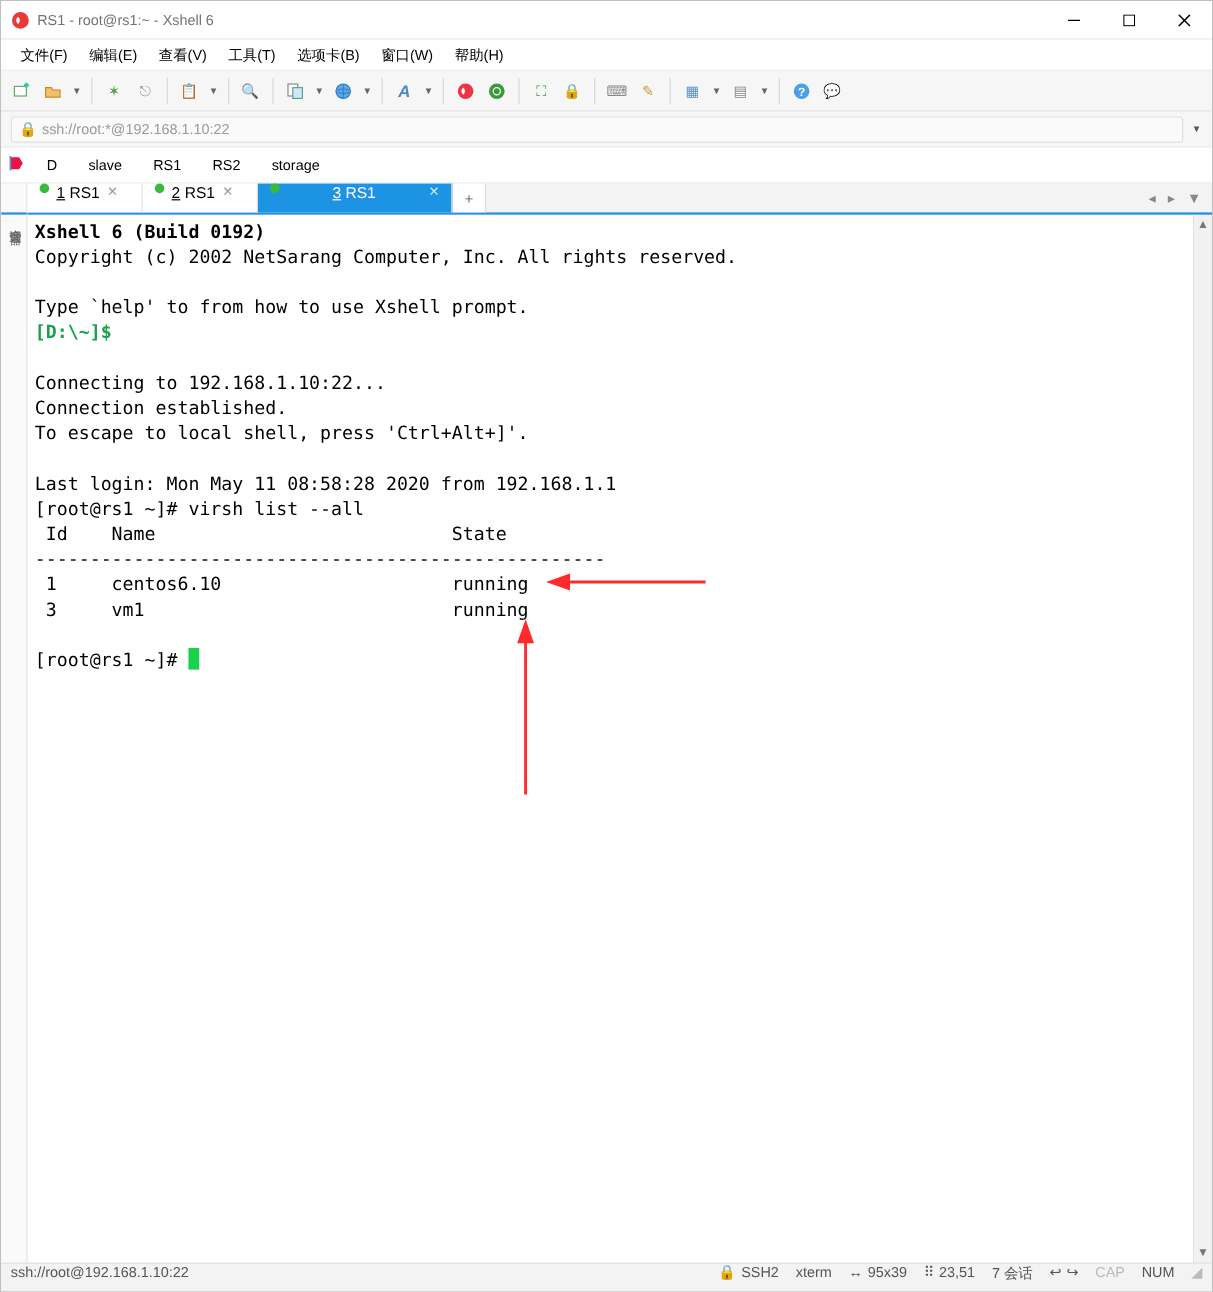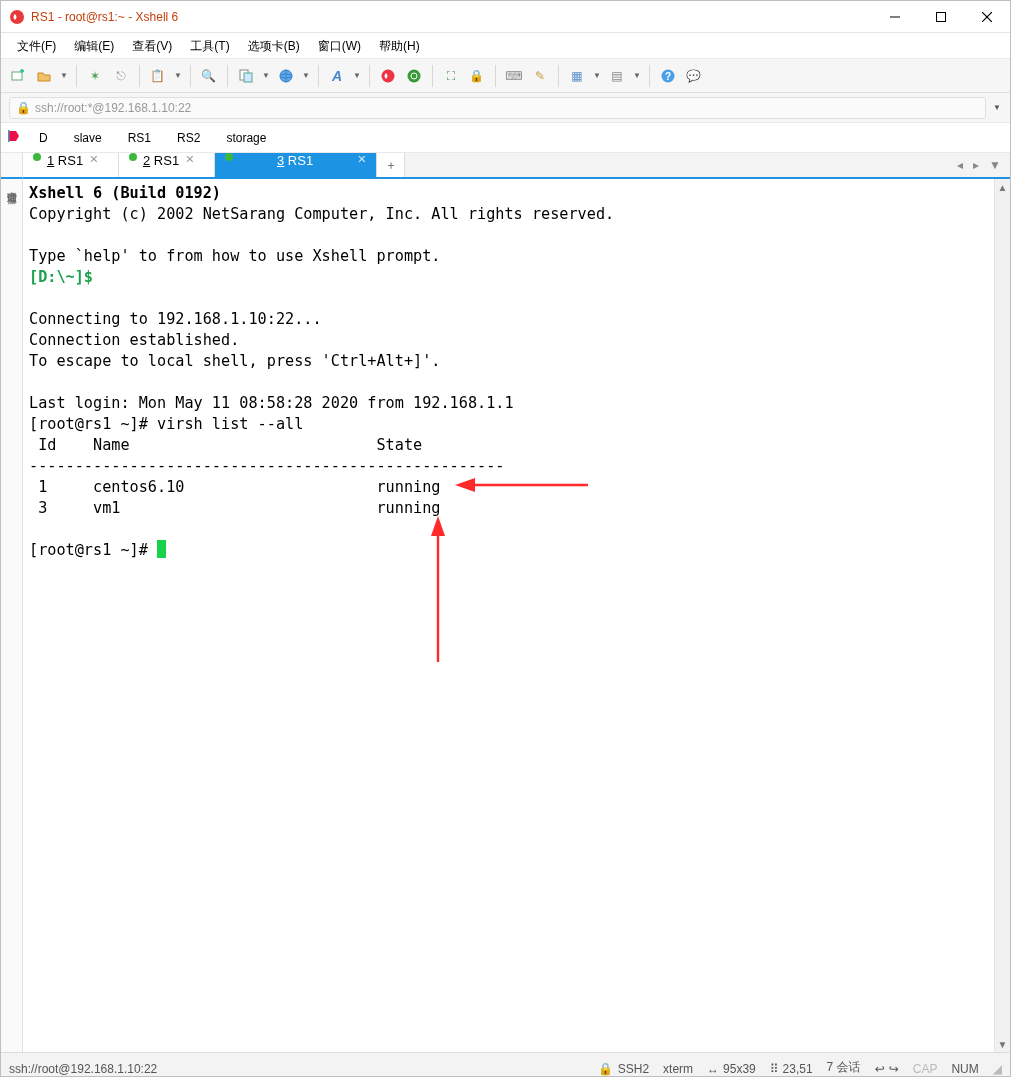--- a/index.html
+++ b/index.html
@@ -1,21 +1,21 @@
 <!DOCTYPE html>
 <html><head>
 <meta charset="utf-8">
 <style>
   * { box-sizing: border-box; }
   html, body { margin:0; padding:0; width:1011px; height:1077px; font-family:"Microsoft YaHei","Segoe UI",Tahoma,sans-serif; font-size:12px; color:#000; background:#fff; overflow:hidden;}
   .window { width:1011px; height:1077px; border:1px solid #bfbfbf; display:flex; flex-direction:column; background:#fff;}
   
   .titlebar { height:32px; display:flex; align-items:center; padding:0 0 0 8px; background:#fff; border-bottom:1px solid #e5e5e5;}
   .titlebar .app-icon svg { width:16px; height:16px; display:block;}
-  .titlebar .title { margin-left:6px; font-size:12px; color:#c2410c;}
+  .titlebar .title { margin-left:6px; font-size:12px; color:#737373;}
   .titlebar .spacer { flex:1;}
   .winbtn { width:46px; height:32px; display:flex; align-items:center; justify-content:center; color:#000;}
   
   .menubar { height:26px; display:flex; align-items:flex-end; padding:0 8px; gap:2px; background:#fff; border-bottom:1px solid #ececec;}
   .menu-item { padding:3px 8px; }
   
   .toolbar { height:34px; display:flex; align-items:center; padding:0 6px; gap:4px; background:#f6f6f6; border-bottom:1px solid #e0e0e0;}
   .tbtn { width:22px; height:22px; display:flex; align-items:center; justify-content:center; border-radius:2px; position:relative;}
   .tsep { width:1px; height:22px; background:#d8d8d8; margin:0 3px;}
   .dd { width:10px; display:flex; align-items:center; justify-content:center; color:#666; font-size:8px;}
@@ -49,21 +49,21 @@
   .term .local { color:#19a24b; font-weight:bold;}
   .scrollbar { width:16px; background:#f1f1f1; display:flex; flex-direction:column; align-items:center; border-left:1px solid #e3e3e3;}
   .sb-btn { width:16px; height:16px; display:flex; align-items:center; justify-content:center; color:#777; font-size:10px;}
   .sb-track { flex:1;}
   .cursor { display:inline-block; width:9px; height:18px; background:#19d24b; vertical-align:-3px;}
   
   .arrow-annot { position:absolute; pointer-events:none;}
   .arrow-annot line, .arrow-annot path { stroke:#ff2a2a; stroke-width:2.4; fill:none;}
   .arrow-annot polygon { fill:#ff2a2a;}
   
-  .statusbar { height:24px; display:flex; align-items:flex-end; padding:0 8px; background:#f3f3f3; border-top:1px solid #dcdcdc; font-size:12px; color:#555; gap:14px;}
+  .statusbar { height:24px; display:flex; align-items:flex-start; padding:0 8px; background:#f3f3f3; border-top:1px solid #dcdcdc; font-size:12px; color:#555; gap:14px;}
   .statusbar .spacer { flex:1;}
   .statusbar .lock2 { color:#d8a43a;}
   .statusbar .seg { display:flex; align-items:center; gap:4px;}
   .watermark { position:absolute; right:12px; bottom:26px; color:#d0d0d0; font-size:13px;}
 </style>
 </head>
 <body>
 
 <div class="window">
 

